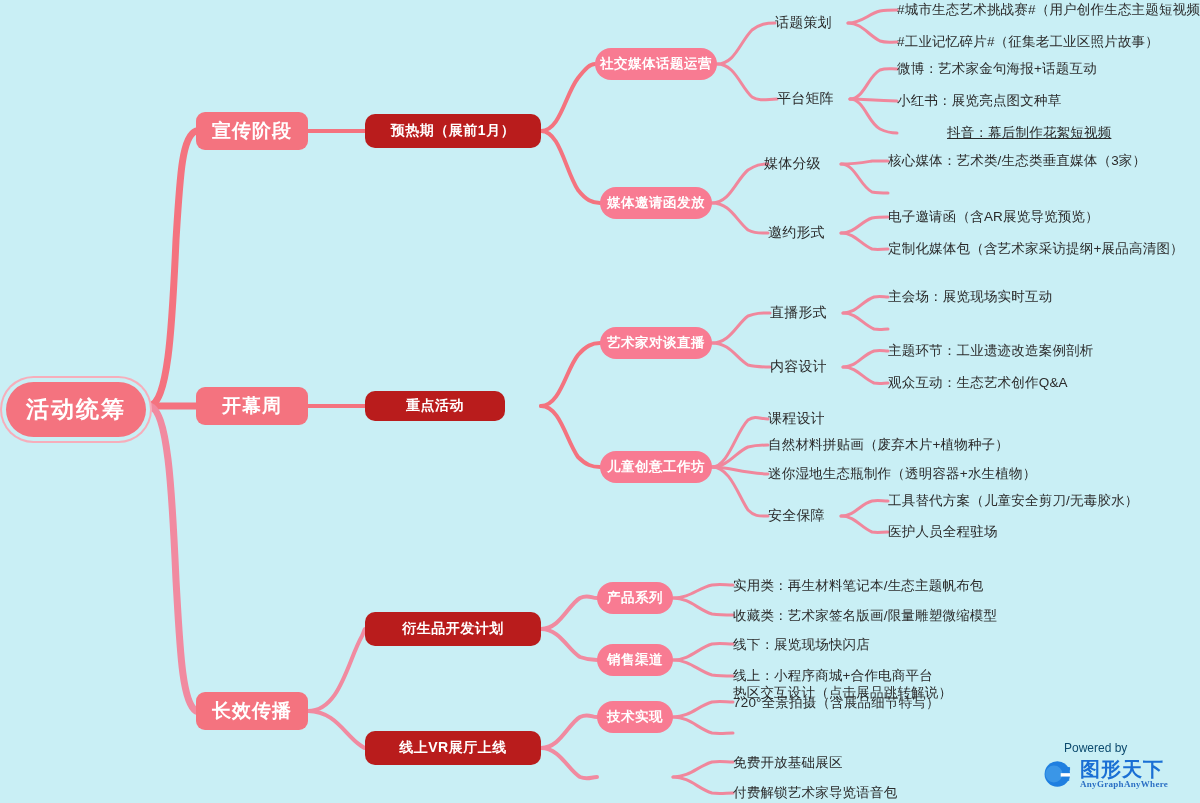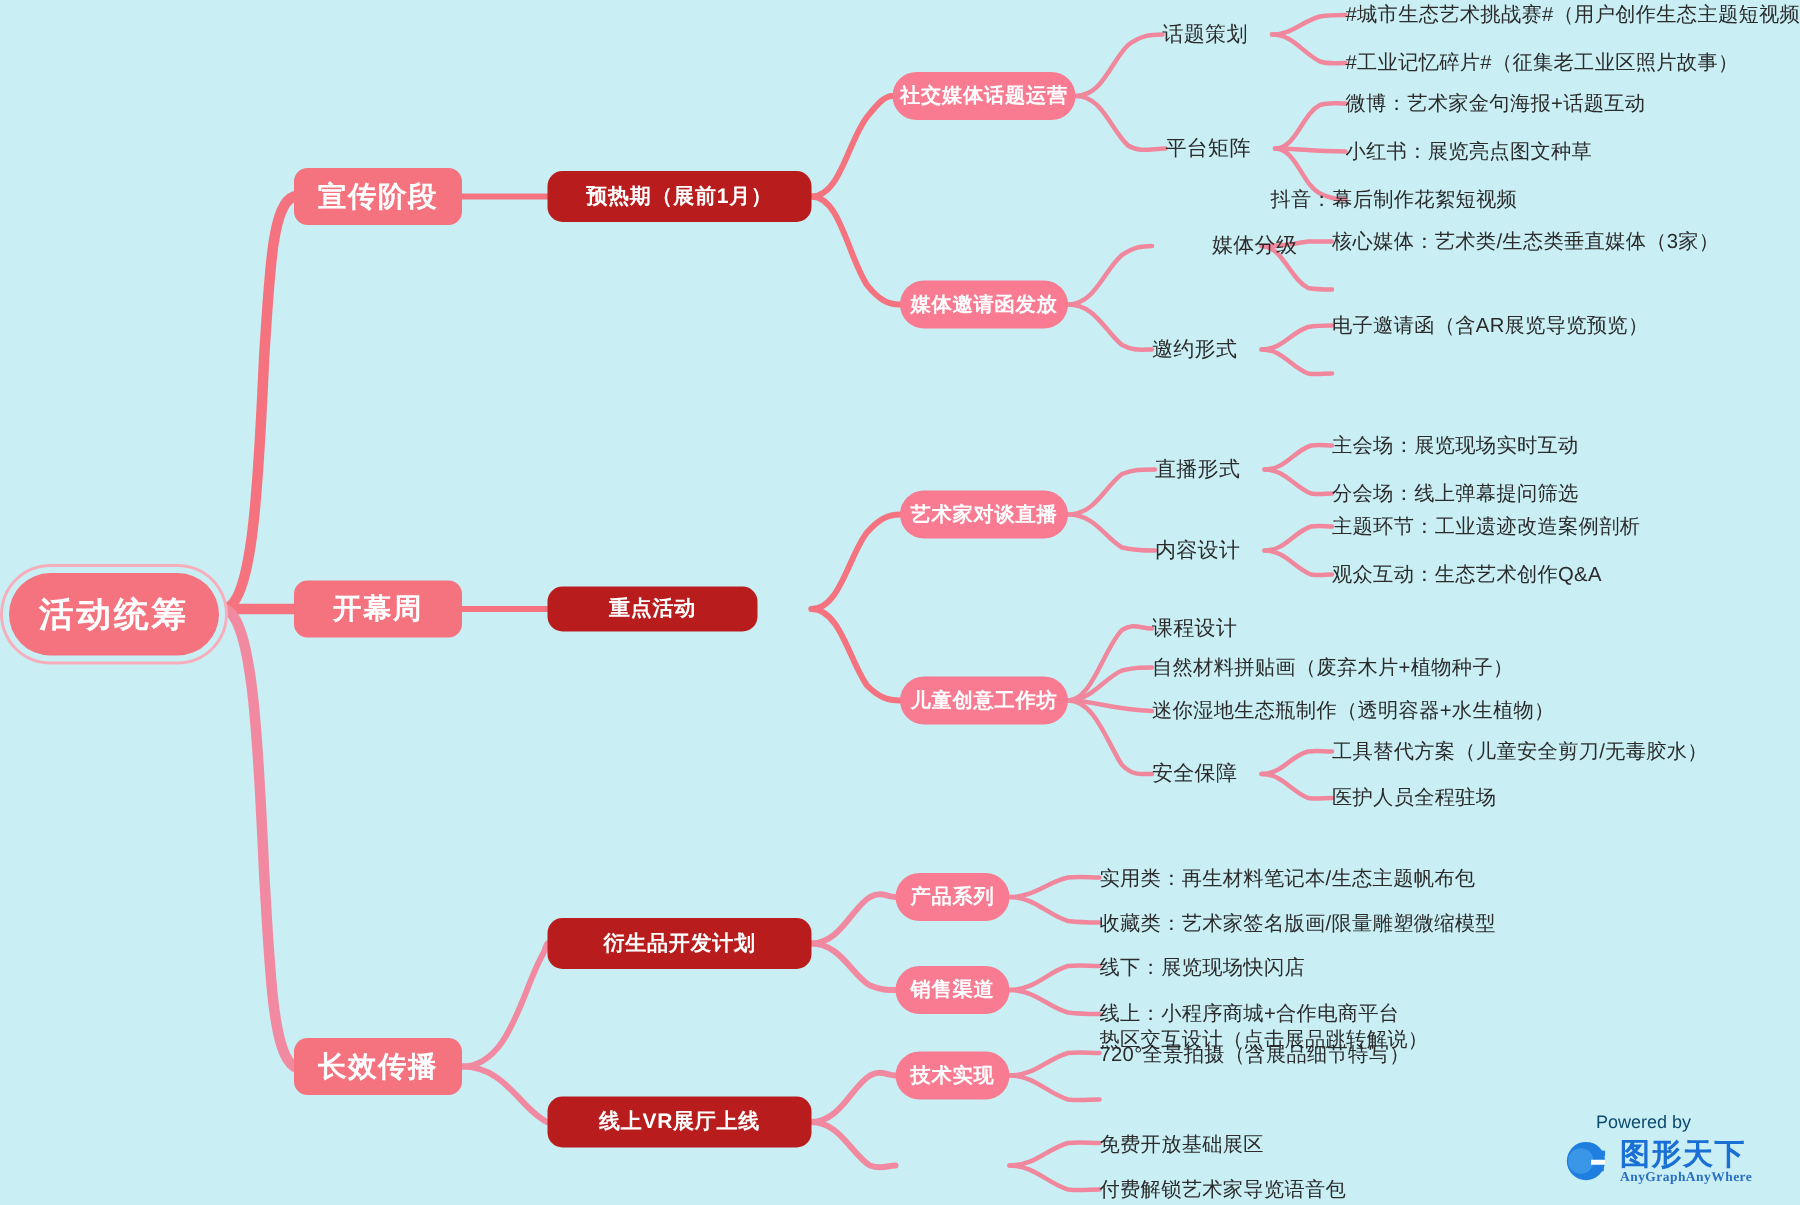--- a/index.html
+++ b/index.html
@@ -218,32 +218,32 @@
       <div class="node n-l1" style="left: 196px; top: 112px; width: 112px; height: 38px;">宣传阶段</div>
       <div class="node n-l2" style="left: 365px; top: 114px; width: 176px; height: 34px;">预热期（展前1月）</div>
       <div class="node n-l3" style="left: 595px; top: 48px; width: 122px; height: 32px;">社交媒体话题运营</div>
       <div class="node n-l3" style="left: 600px; top: 187px; width: 112px; height: 32px;">媒体邀请函发放</div>
       <div class="node n-txt" style="left: 775px; top: 12px; width: 70px; height: 22px;">话题策划</div>
       <div class="node n-txt-s" style="left: 897px; top: -1px; width: 300px; height: 22px;">#城市生态艺术挑战赛#（用户创作生态主题短视频）</div>
       <div class="node n-txt-s" style="left: 897px; top: 31px; width: 280px; height: 22px;">#工业记忆碎片#（征集老工业区照片故事）</div>
       <div class="node n-txt" style="left: 777px; top: 88px; width: 70px; height: 22px;">平台矩阵</div>
       <div class="node n-txt-s" style="left: 897px; top: 58px; width: 240px; height: 22px;">微博：艺术家金句海报+话题互动</div>
       <div class="node n-txt-s" style="left: 897px; top: 90px; width: 200px; height: 22px;">小红书：展览亮点图文种草</div>
-      <div class="node n-txt-s" style="left: 847px; top: 122px; width: 200px; height: 22px;">抖音：幕后制作花絮短视频</div>
-      <div class="node n-txt" style="left: 808px; top: 153px; width: 70px; height: 22px;">媒体分级</div>
+      <div class="node n-txt-s" style="left: 947px; top: 122px; width: 200px; height: 22px; text-decoration: underline;">抖音：幕后制作花絮短视频</div>
+      <div class="node n-txt" style="left: 764px; top: 153px; width: 70px; height: 22px;">媒体分级</div>
       <div class="node n-txt-s" style="left: 888px; top: 150px; width: 280px; height: 22px;">核心媒体：艺术类/生态类垂直媒体（3家）</div>
       <div class="node n-txt" style="left: 768px; top: 222px; width: 70px; height: 22px;">邀约形式</div>
       <div class="node n-txt-s" style="left: 888px; top: 206px; width: 250px; height: 22px;">电子邀请函（含AR展览导览预览）</div>
+      <div class="node n-txt-s" style="left: 888px; top: 238px; width: 300px; height: 22px;">定制化媒体包（含艺术家采访提纲+展品高清图）</div>
       <div class="node n-l1" style="left: 196px; top: 387px; width: 112px; height: 38px;">开幕周</div>
       <div class="node n-l2" style="left: 365px; top: 391px; width: 140px; height: 30px;">重点活动</div>
       <div class="node n-l3" style="left: 600px; top: 327px; width: 112px; height: 32px;">艺术家对谈直播</div>
       <div class="node n-l3" style="left: 600px; top: 451px; width: 112px; height: 32px;">儿童创意工作坊</div>
       <div class="node n-txt" style="left: 770px; top: 302px; width: 70px; height: 22px;">直播形式</div>
       <div class="node n-txt-s" style="left: 888px; top: 286px; width: 210px; height: 22px;">主会场：展览现场实时互动</div>
-      <div class="node n-txt-s" style="left: 888px; top: 318px; width: 210px; height: 22px;">分会场：线上弹幕提问筛选</div>
       <div class="node n-txt" style="left: 770px; top: 356px; width: 70px; height: 22px;">内容设计</div>
       <div class="node n-txt-s" style="left: 888px; top: 340px; width: 240px; height: 22px;">主题环节：工业遗迹改造案例剖析</div>
       <div class="node n-txt-s" style="left: 888px; top: 372px; width: 220px; height: 22px;">观众互动：生态艺术创作Q&amp;A</div>
       <div class="node n-txt" style="left: 768px; top: 408px; width: 70px; height: 22px;">课程设计</div>
       <div class="node n-txt-s" style="left: 768px; top: 434px; width: 270px; height: 22px;">自然材料拼贴画（废弃木片+植物种子）</div>
       <div class="node n-txt-s" style="left: 768px; top: 463px; width: 280px; height: 22px;">迷你湿地生态瓶制作（透明容器+水生植物）</div>
       <div class="node n-txt" style="left: 768px; top: 505px; width: 70px; height: 22px;">安全保障</div>
       <div class="node n-txt-s" style="left: 888px; top: 490px; width: 280px; height: 22px;">工具替代方案（儿童安全剪刀/无毒胶水）</div>
       <div class="node n-txt-s" style="left: 888px; top: 521px; width: 160px; height: 22px;">医护人员全程驻场</div>
       <div class="node n-l1" style="left: 196px; top: 692px; width: 112px; height: 38px;">长效传播</div>

